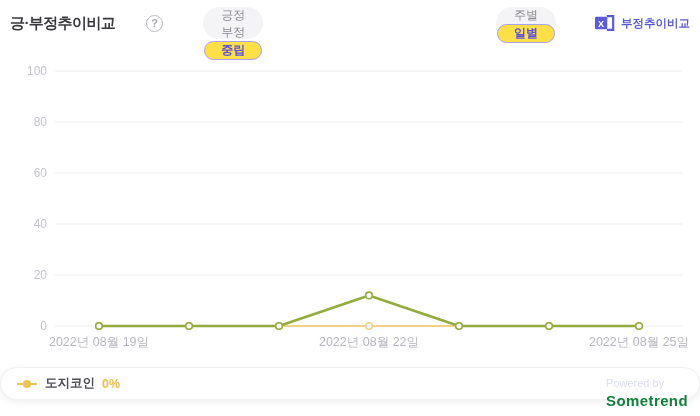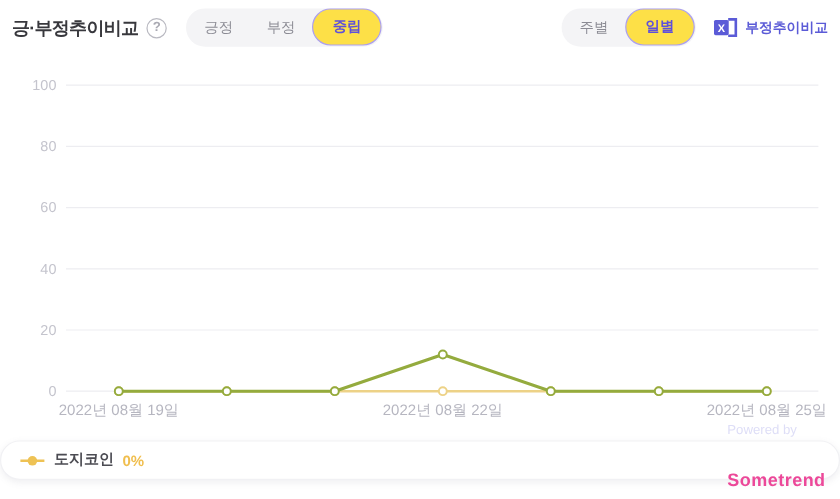--- a/index.html
+++ b/index.html
@@ -1,26 +1,26 @@
 <!DOCTYPE html>
 <html><head>
 <meta charset="utf-8">
 <style>
   html,body{margin:0;padding:0;background:#fff;}
   .app{position:relative;width:700px;height:416px;background:#fff;overflow:hidden;
        font-family:"Liberation Sans","DejaVu Sans",sans-serif;}
 
   
-  .hdr{position:absolute;top:6px;left:0;right:0;height:34px;display:flex;align-items:center;padding:0 10px;box-sizing:border-box;}
+  .hdr{position:absolute;top:6px;left:0;right:0;height:34px;display:flex;align-items:center;padding:0 10px;box-sizing:border-box;gap:24px;}
   .title{font-size:15px;font-weight:bold;color:#38383d;letter-spacing:-0.6px;}
   .help{width:17px;height:17px;border:1.5px solid #b9b9c1;border-radius:50%;color:#a9a9b2;
         font-size:11px;font-weight:bold;display:flex;align-items:center;justify-content:center;
         margin-left:7px;cursor:pointer;background:#fff;box-sizing:border-box;}
-  .tab-group{display:flex;background:#f4f4f6;border-radius:17px;height:32px;
-             padding:0 1px;margin-left:16px;}
+  .tab-group{display:flex;align-items:center;background:#f4f4f6;border-radius:17px;height:32px;
+             padding:0 1px;margin-left:16px;flex-direction:column;}
   .tab{border:none;background:transparent;color:#8b8b94;font-size:12px;padding:0 14px;height:32px;
        border-radius:16px;cursor:pointer;font-family:inherit;white-space:nowrap;}
   .tab.sel{background:#fde047;border:1.5px solid #ab9ff0;color:#5f50da;font-weight:bold;height:31px;
            padding:0 16px;box-sizing:border-box;}
   .spacer{flex:1;}
   .export{display:flex;align-items:center;gap:5px;border:none;background:none;color:#5b5bd7;
           font-size:11.5px;font-weight:bold;margin-left:14px;cursor:pointer;font-family:inherit;padding:0;}
 
   
   #chart{position:absolute;top:58px;left:0;display:block;}
@@ -29,21 +29,21 @@
   
   .legend{position:absolute;top:367px;left:0;right:0;display:flex;justify-content:center;gap:12px;flex-direction:column;}
   .pill{display:flex;align-items:center;gap:7px;background:#fff;border:1px solid #f1f1f4;
         border-radius:17px;padding:7px 15px;box-shadow:0 2px 6px rgba(120,120,140,.12);
         font-size:12.5px;cursor:pointer;font-family:inherit;}
   .pill .name{color:#4b4b52;font-weight:bold;}
   .pill .pct{font-weight:bold;}
 
   
   .powered{position:absolute;right:12px;bottom:5px;color:#dedef7;font-size:11px;line-height:1.35;}
-  .powered .brand{font-size:15px;font-weight:bold;color:#ec4899;letter-spacing:.4px;margin-top:24px;}
+  .powered .brand{font-size:15px;font-weight:bold;color:#15803d;letter-spacing:.4px;}
 </style>
 </head>
 <body>
 
 <div class="app">
 
   <div class="hdr">
     <span class="title">긍·부정추이비교</span>
     <span class="help">?</span>
     <div class="tab-group" id="sentiment-tabs">

